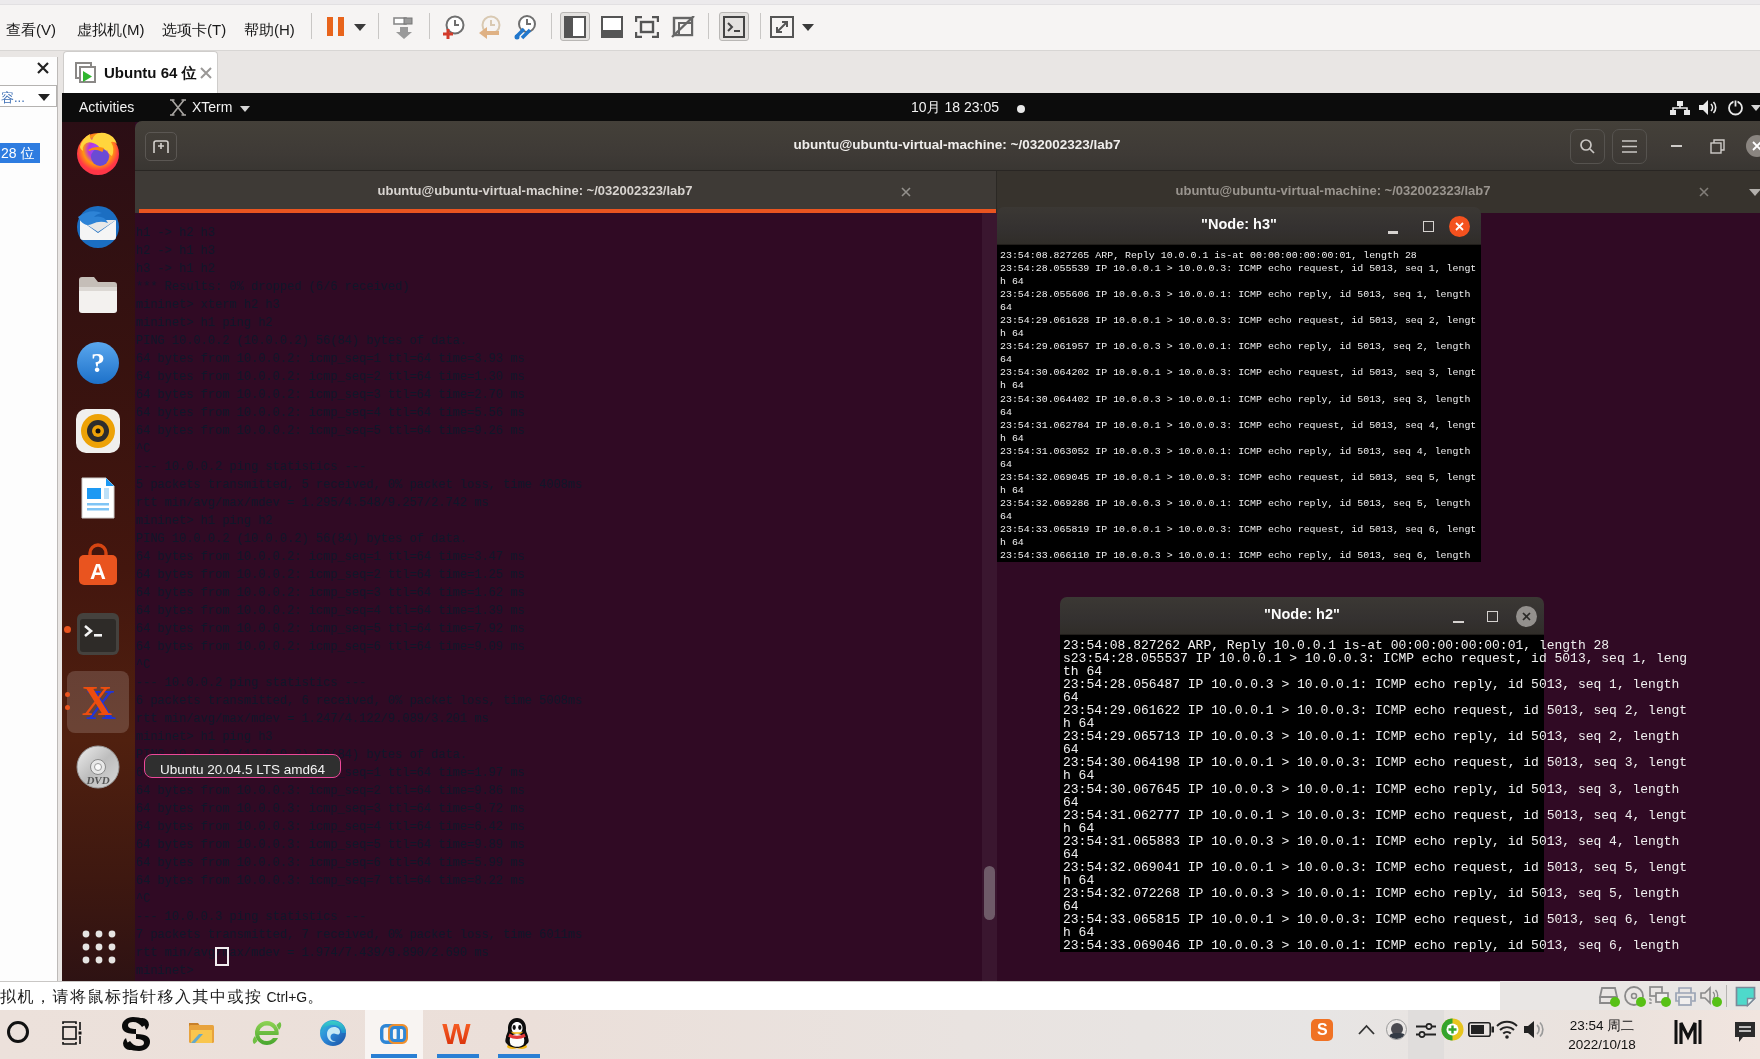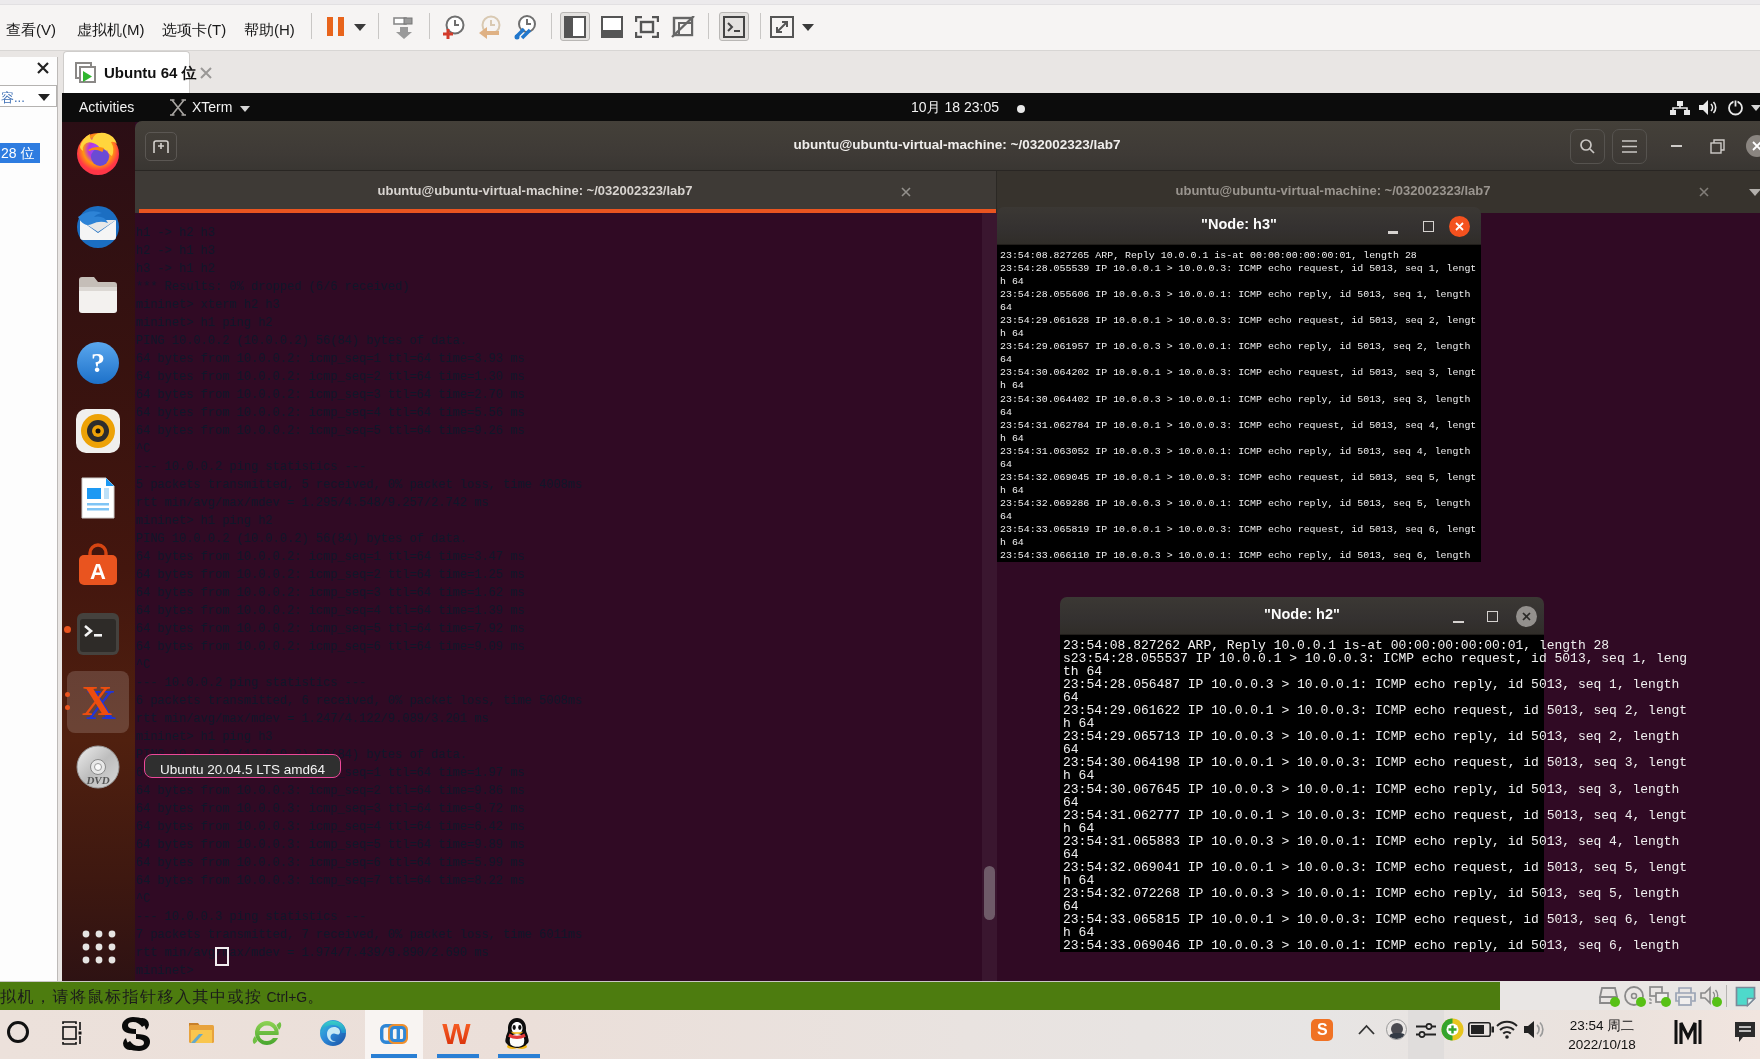--- a/index.html
+++ b/index.html
@@ -72,21 +72,21 @@
  </svg>
  <div class="a" style="left:760px;top:13px;width:1px;height:26px;background:#c9c7c5"></div>
  <svg class="a" style="left:770px;top:16px" width="24" height="22" viewBox="0 0 24 22">
    <rect x="1" y="1" width="22" height="20" fill="none" stroke="#555" stroke-width="2"></rect>
    <path d="M7 16 L17 6 M7 11 v5 h5 M17 11 v-5 h-5" stroke="#555" stroke-width="2" fill="none"></path>
  </svg>
  <div class="a" style="left:802px;top:24px;width:0;height:0;border-left:6px solid transparent;border-right:6px solid transparent;border-top:7px solid #3a3a3a"></div>
 </div>
 
 <div class="a" id="tabstrip" style="left:0;top:51px;width:1760px;height:42px;background:#e9e6e4">
- <div class="a" style="left:63px;top:0;width:127px;height:42px;background:#fff;border:1px solid #cfcdcb;border-bottom:none;border-radius:4px 4px 0 0">
+ <div class="a" style="left:63px;top:0;width:155px;height:42px;background:#fff;border:1px solid #cfcdcb;border-bottom:none;border-radius:4px 4px 0 0">
   <svg class="a" style="left:10px;top:9px" width="24" height="24" viewBox="0 0 24 24">
     <rect x="2" y="2" width="15" height="15" fill="none" stroke="#8a8886" stroke-width="2"></rect>
     <rect x="6" y="6" width="15" height="15" fill="#fff" stroke="#8a8886" stroke-width="2"></rect>
     <path d="M9 10 l9 5.5 -9 5.5 z" fill="#2fb62f"></path>
   </svg>
   <span class="a" style="left:40px;top:12px;font-size:15px;font-weight:bold;color:#111;white-space:nowrap">Ubuntu 64 位</span>
   <svg class="a" style="left:135px;top:14px" width="14" height="14" viewBox="0 0 14 14">
         <path d="M2 2 L12 12 M12 2 L2 12" stroke="#9a9896" stroke-width="2"></path>
       </svg>
  </div>
@@ -408,21 +408,21 @@
 64
 23:54:32.069041 IP 10.0.0.1 &gt; 10.0.0.3: ICMP echo request, id 5013, seq 5, lengt
 h 64
 23:54:32.072268 IP 10.0.0.3 &gt; 10.0.0.1: ICMP echo reply, id 5013, seq 5, length
 64
 23:54:33.065815 IP 10.0.0.1 &gt; 10.0.0.3: ICMP echo request, id 5013, seq 6, lengt
 h 64
 23:54:33.069046 IP 10.0.0.3 &gt; 10.0.0.1: ICMP echo reply, id 5013, seq 6, length</pre>
 </div>
 
-<div class="a" id="statusbar" style="left:0;top:981px;width:1500px;height:29px;background:#4d7c0f;border-top:1px solid #c9c7c5">
+<div class="a" id="statusbar" style="left:0;top:981px;width:1500px;height:29px;background:#ffffff;border-top:1px solid #c9c7c5">
  <span class="a" style="left:0;top:5px;font-size:14px;color:#1b1b1b;white-space:nowrap"><span style="font-size:16px;letter-spacing:1.5px">拟机，请将鼠标指针移入其中或按</span> Ctrl+G<span style="font-size:16px">。</span></span>
  <svg class="a" style="left:1598px;top:3px" width="23" height="23" viewBox="0 0 23 23">
    <path d="M4 3 h13 l2 9 h-17 z M2 12 h17 v6 h-17 z" fill="none" stroke="#8a8a8a" stroke-width="1.8"></path>
    <circle cx="17" cy="17" r="5" fill="#57c117"></circle>
  </svg>
  <svg class="a" style="left:1624px;top:3px" width="23" height="23" viewBox="0 0 23 23">
    <circle cx="10" cy="11" r="9" fill="none" stroke="#8a8a8a" stroke-width="1.8"></circle>
    <circle cx="10" cy="11" r="2.5" fill="none" stroke="#8a8a8a" stroke-width="1.5"></circle>
    <circle cx="17" cy="17" r="5" fill="#57c117"></circle>
  </svg>

